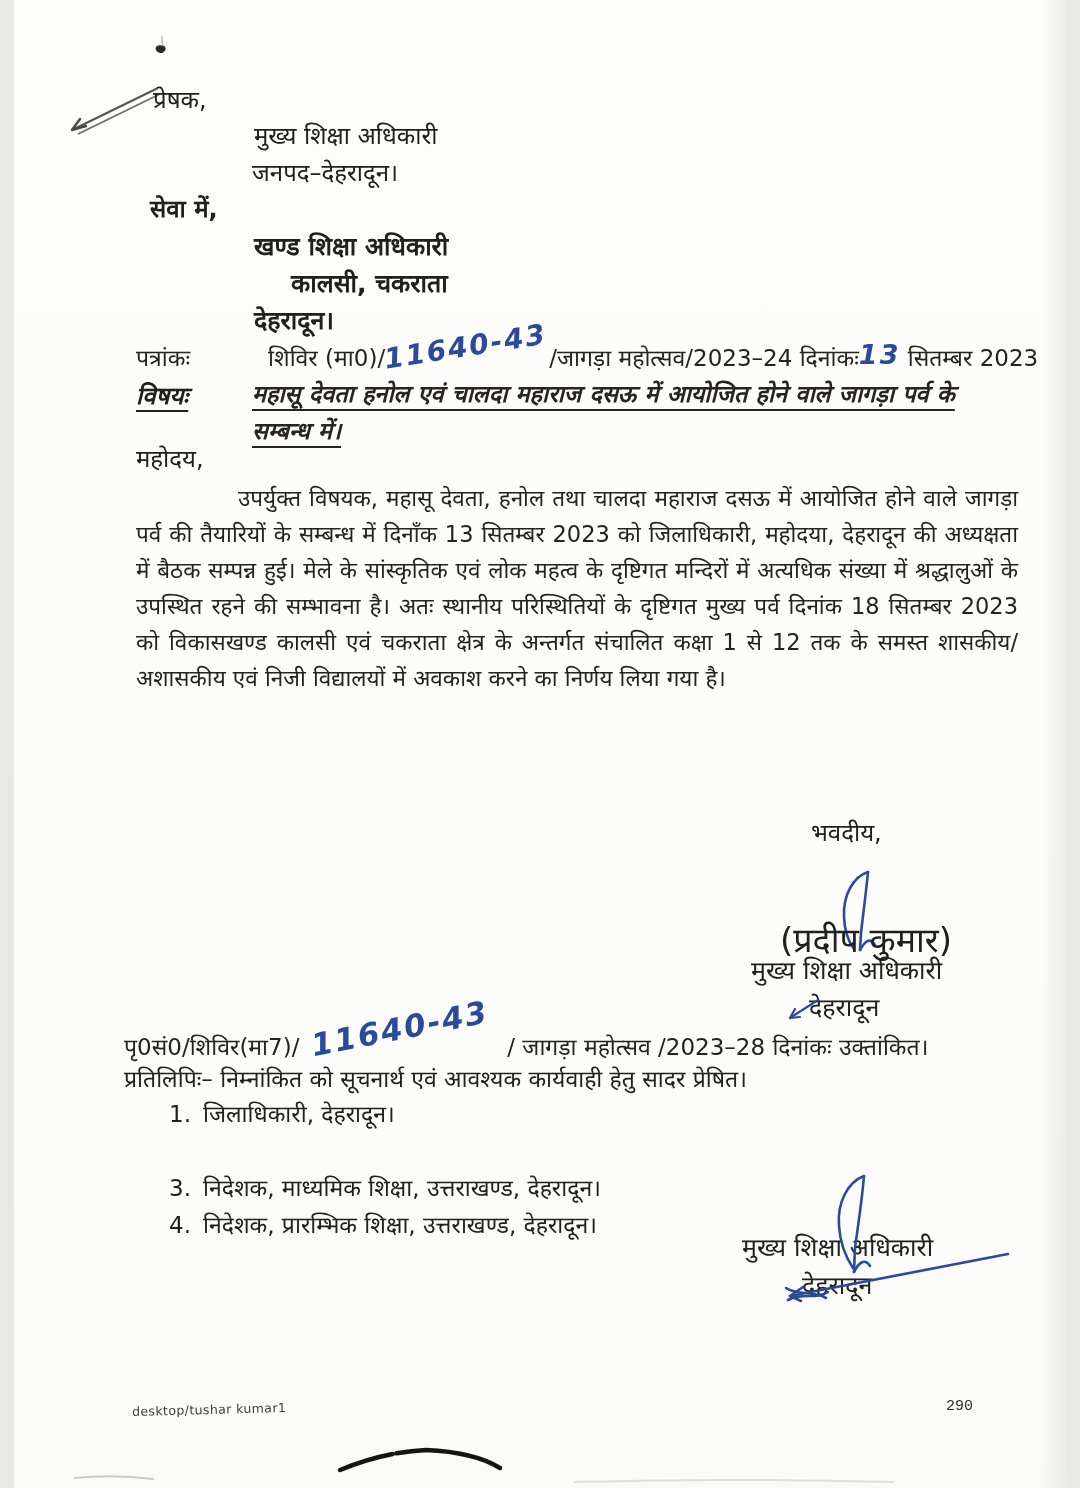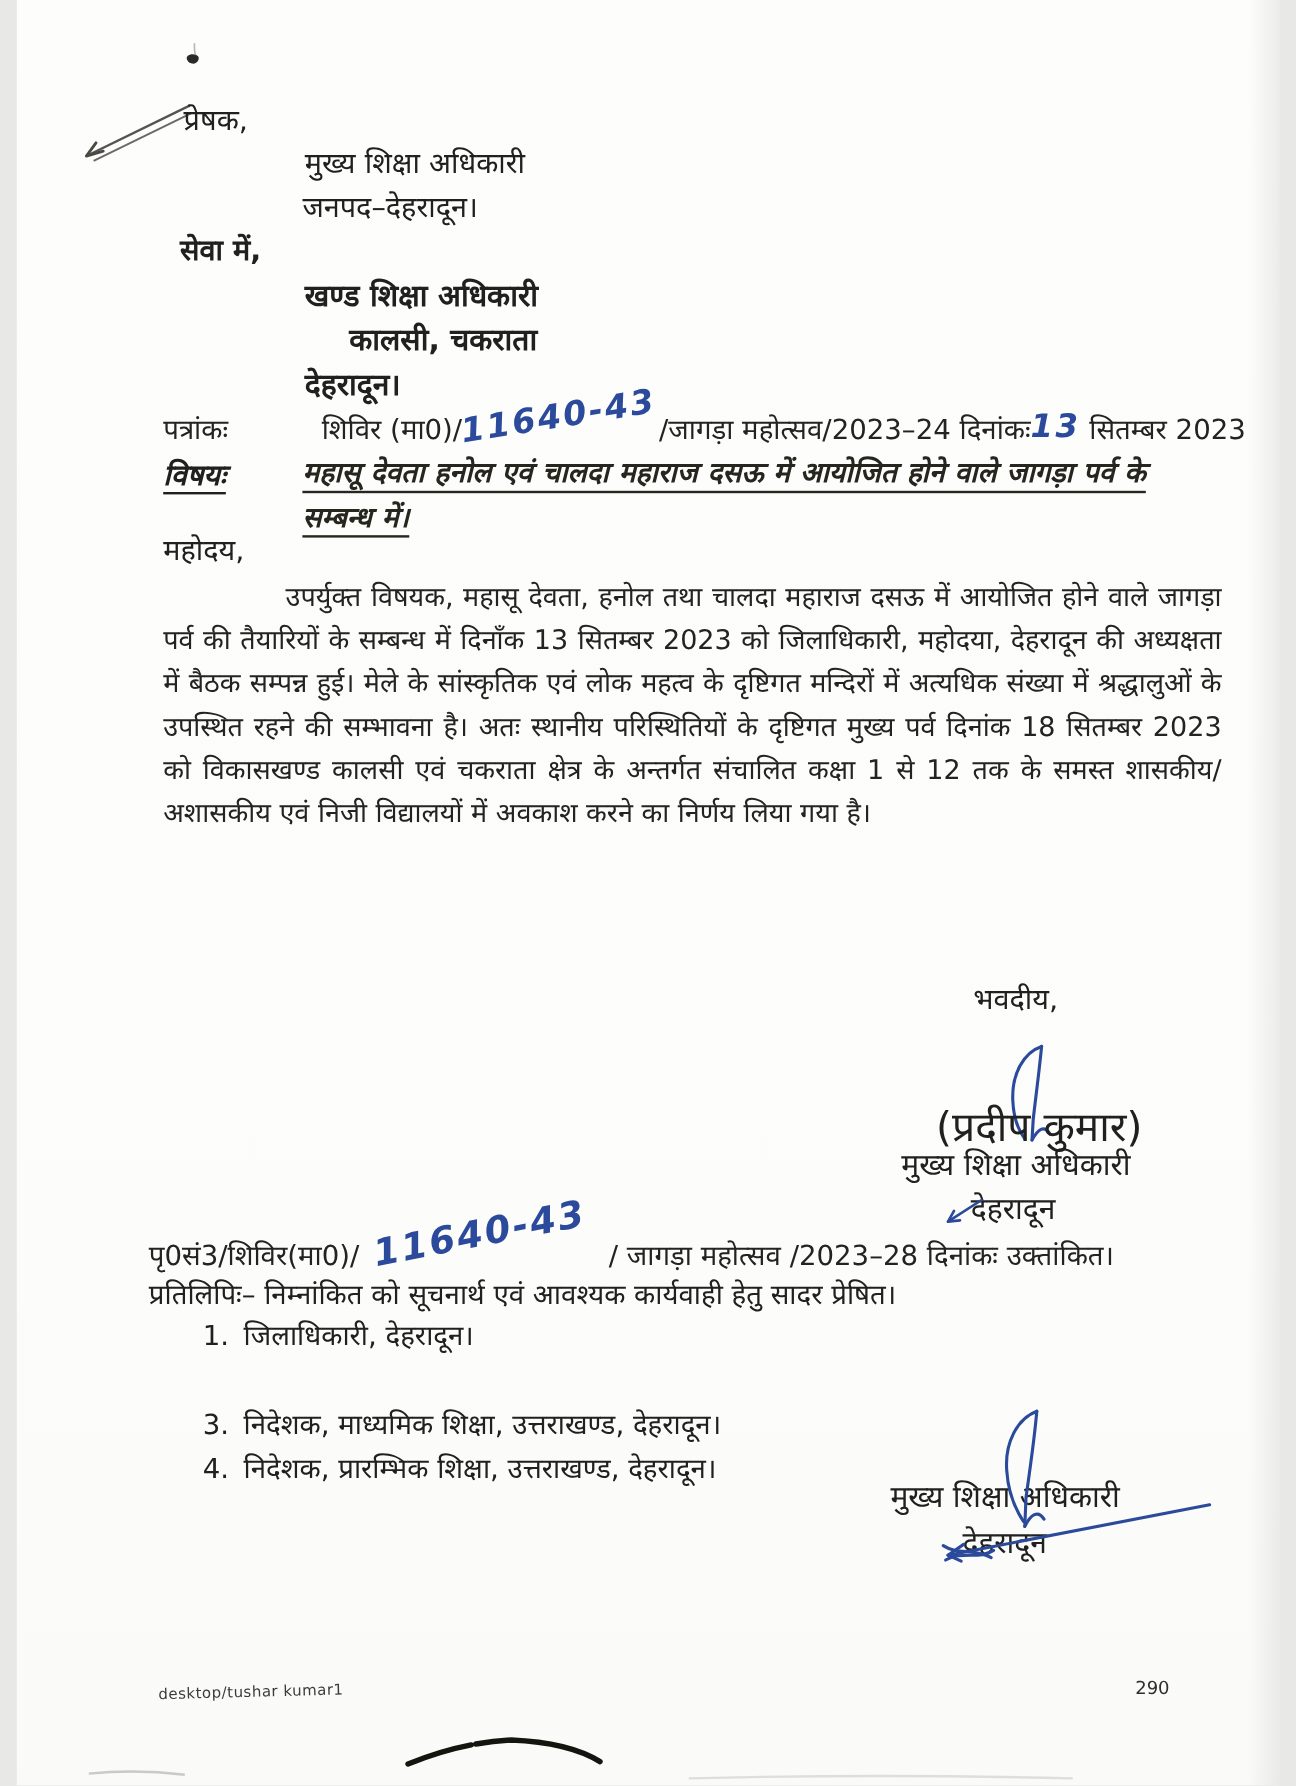--- a/index.html
+++ b/index.html
@@ -101,21 +101,21 @@
   <div class="abs t" style="left:795px;top:992px;font-size:25px;">देहरादून</div>
 
   <svg class="abs" style="left:768px;top:996px;" width="40" height="32" viewBox="0 0 40 32">
     <g stroke="#2b4a9b" stroke-width="2.2" fill="none" stroke-linecap="round">
       <path d="M36,4 L8,22"></path>
       <path d="M8,22 L18,21 M8,22 L13,13"></path>
     </g>
   </svg>
 
   <div class="abs ref-line" style="left:110px;top:1026px;">
-    <span>पृ0सं3/शिविर(मा0)/</span><span class="hand" style="display:inline-block;transform:rotate(-11deg) translateY(-16px);font-size:31px;margin:0 14px;">11640-43</span><span>/ जागड़ा महोत्सव  /2023–28 दिनांकः   उक्तांकित।</span>
+    <span>पृ0सं0/शिविर(मा7)/</span><span class="hand" style="display:inline-block;transform:rotate(-11deg) translateY(-16px);font-size:31px;margin:0 14px;">11640-43</span><span>/ जागड़ा महोत्सव  /2023–28 दिनांकः   उक्तांकित।</span>
   </div>
 
   <div class="abs" style="left:110px;top:1062px;font-size:23px;">प्रतिलिपिः– निम्नांकित को सूचनार्थ एवं आवश्यक कार्यवाही हेतु सादर प्रेषित।</div>
 
   <div class="abs listrow" style="left:155px;top:1096px;">
     <span class="listnum">1.</span><span>जिलाधिकारी, देहरादून।</span>
   </div>
   <div class="abs listrow" style="left:155px;top:1170px;">
     <span class="listnum">3.</span><span>निदेशक, माध्यमिक शिक्षा, उत्तराखण्ड, देहरादून।</span>
   </div>
@@ -132,21 +132,21 @@
       <path d="M92,8 C90,32 86,58 83,80 L82,104"></path>
       <path d="M82,104 C87,94 93,90 98,98"></path>
       <path d="M18,128 L236,86"></path>
       <path d="M14,120 C26,128 40,122 54,130"></path>
       <path d="M16,132 C30,124 44,132 56,124"></path>
       <path d="M18,128 L31,119 M18,128 L29,133"></path>
     </g>
   </svg>
 
   <div class="abs small-footer" style="left:118px;top:1402px;transform:rotate(-1.5deg);">desktop/tushar kumar1</div>
-  <div class="abs pagenum" style="left:932px;top:1398px;">290</div>
+  <div class="abs pagenum" style="left:932px;top:1398px;font-family:Liberation Mono, monospace;">290</div>
 
   <svg class="abs" style="left:320px;top:1440px;" width="180" height="40" viewBox="0 0 180 40">
     <path d="M6,30 Q50,12 92,10 Q140,12 166,28" stroke="#15150f" stroke-width="4.5" fill="none" stroke-linecap="round" stroke-dasharray="55 4 120"></path>
   </svg>
 
   <svg class="abs" style="left:0px;top:1470px;" width="1080" height="18" viewBox="0 0 1080 18">
     <path d="M60,8 Q100,4 140,9" stroke="#9a9a94" stroke-width="2" fill="none" opacity="0.5"></path>
     <path d="M560,12 Q720,8 880,12" stroke="#b5b5af" stroke-width="2" fill="none" opacity="0.4"></path>
   </svg>
 

